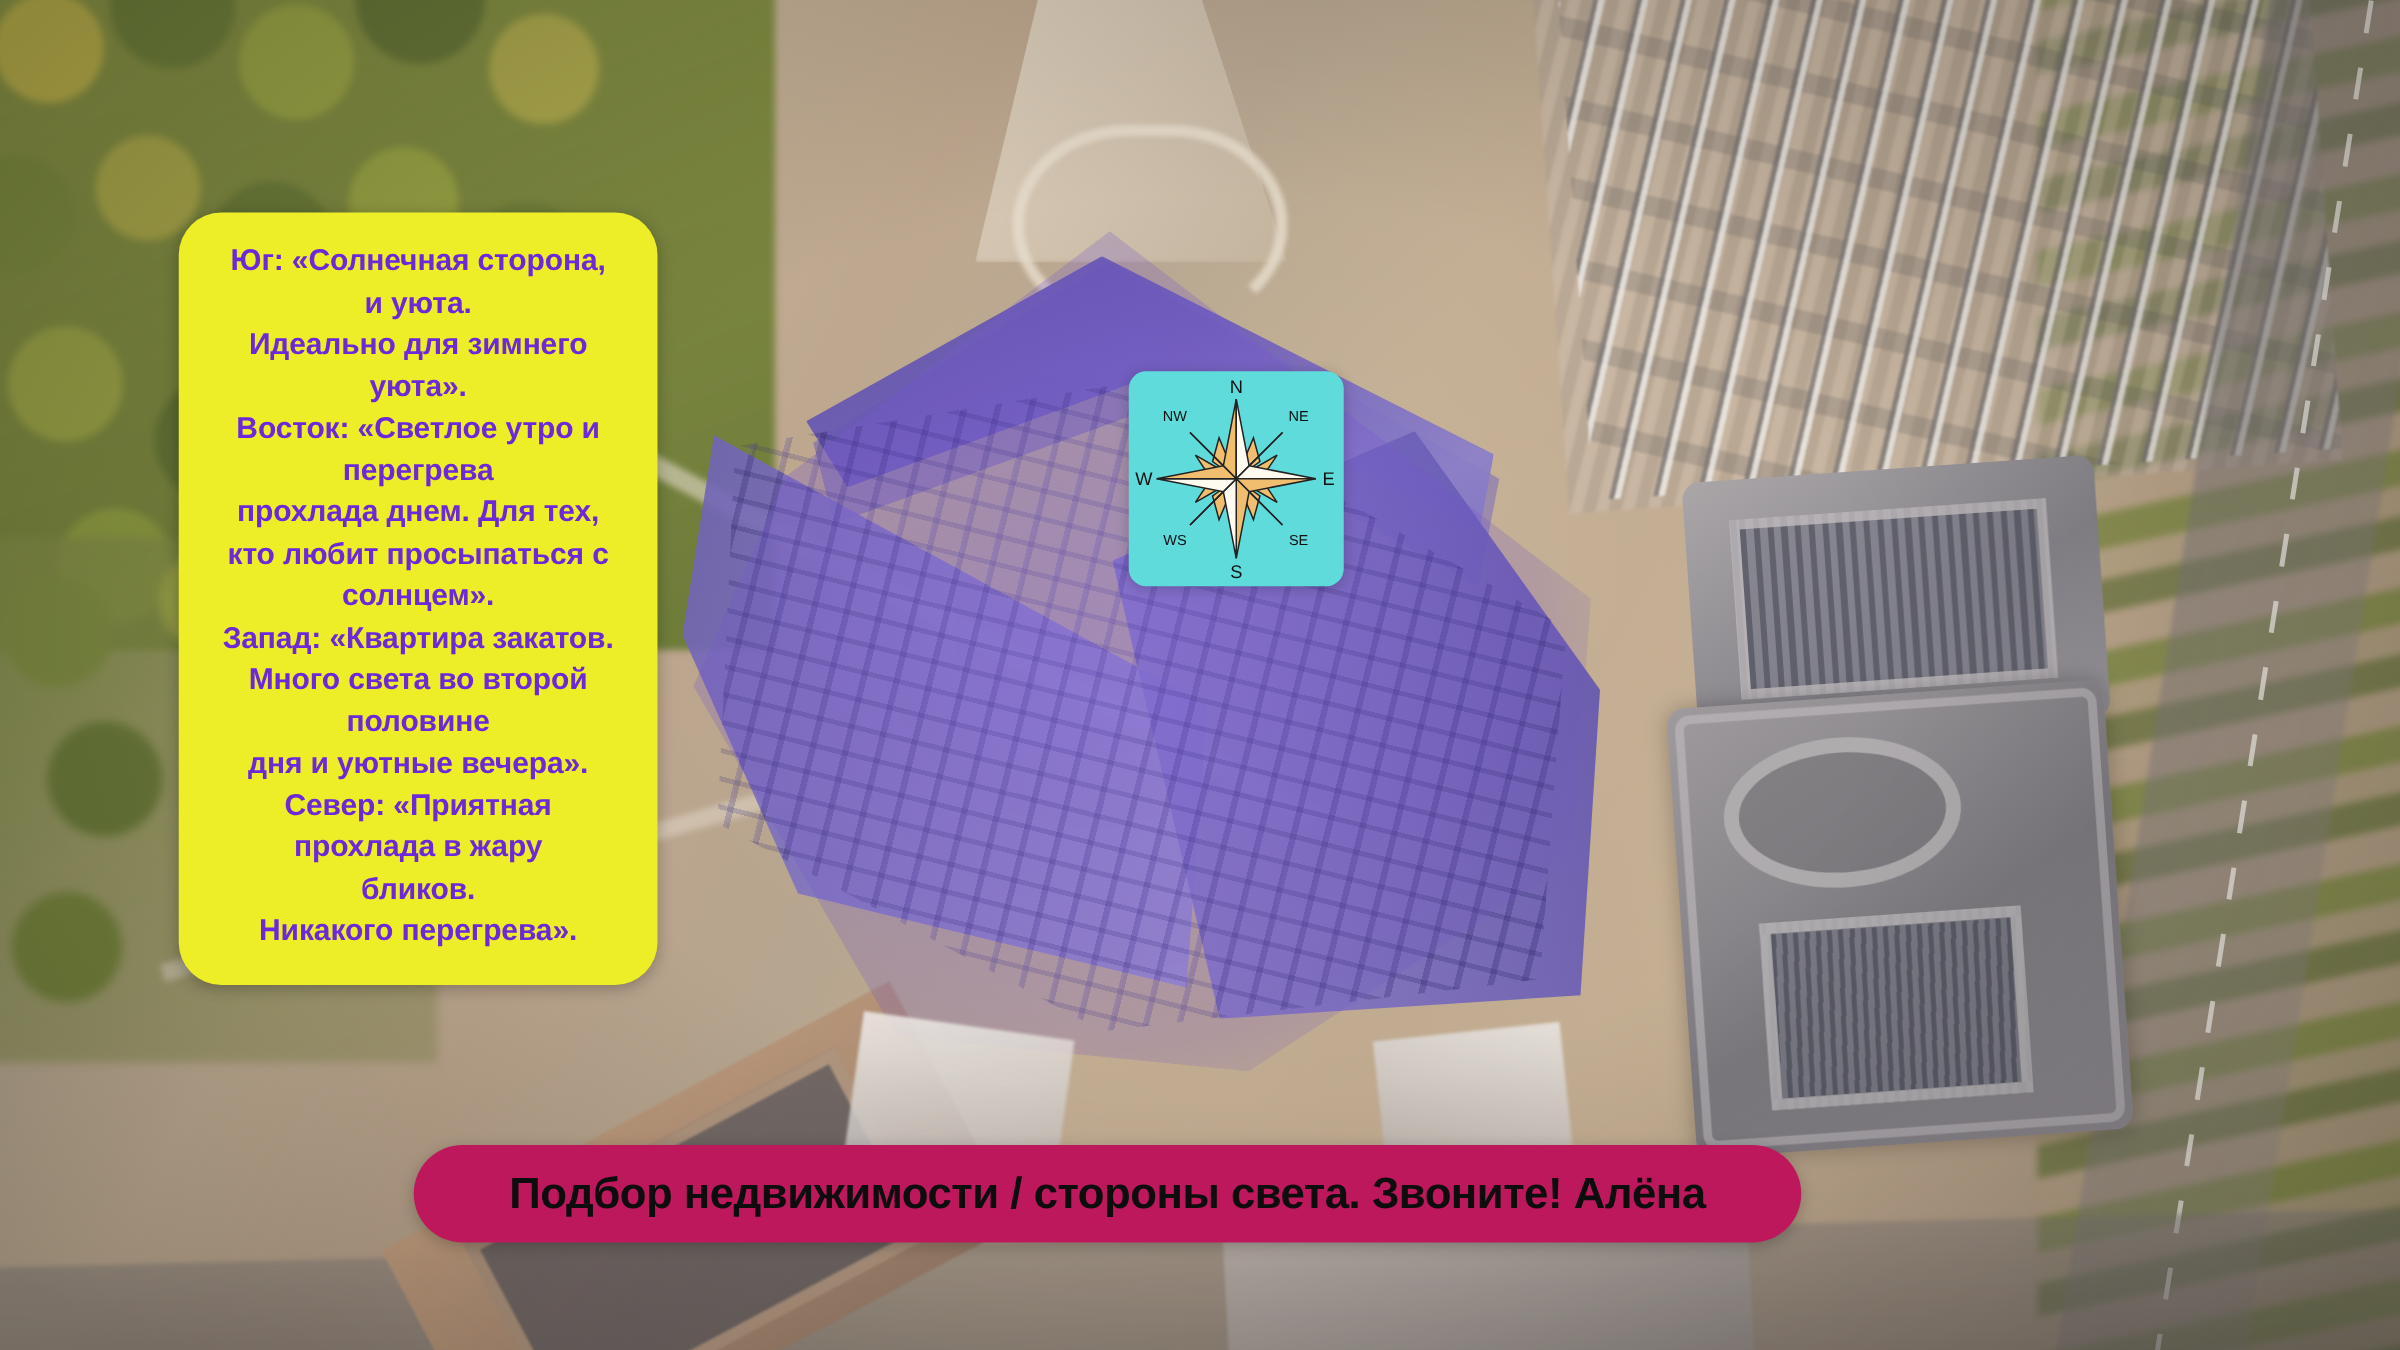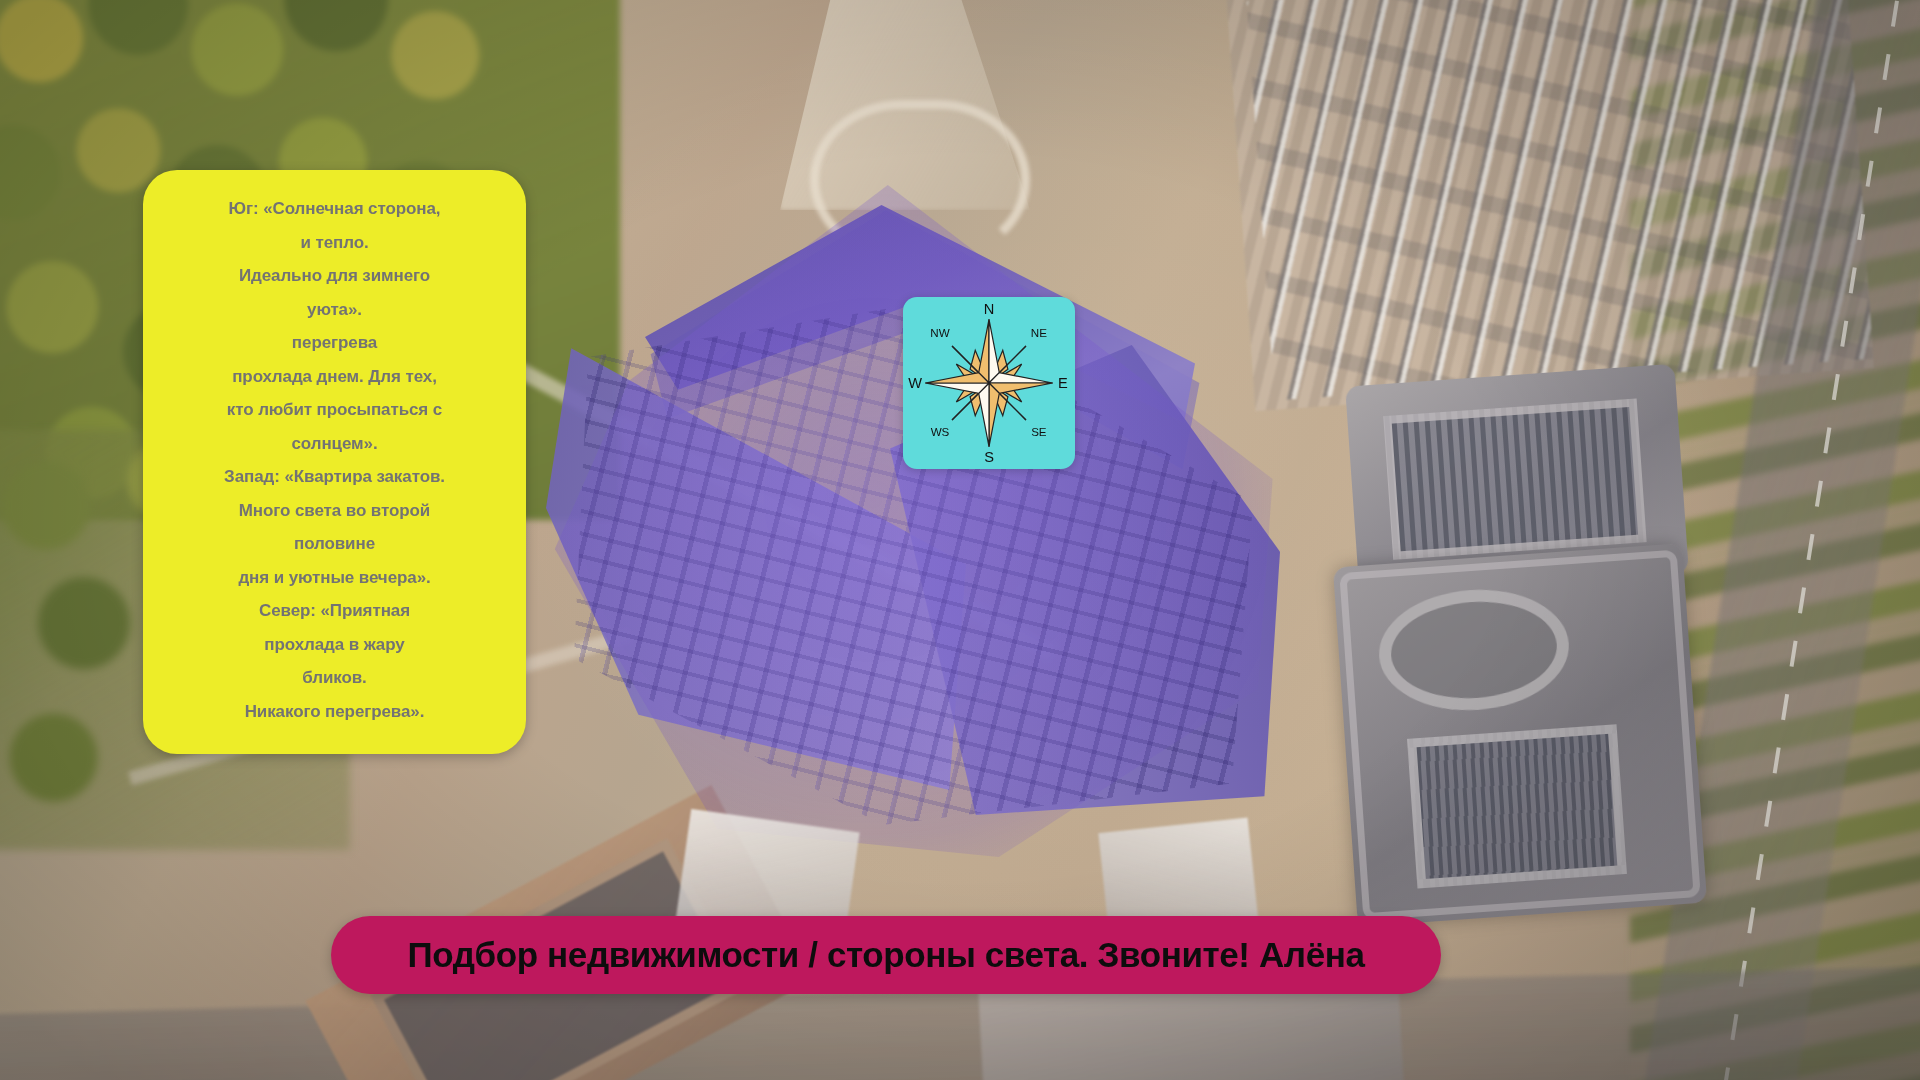--- a/index.html
+++ b/index.html
@@ -288,23 +288,23 @@
     background:#eded28;
     border-radius:34px;
     box-shadow:0 3px 12px rgba(0,0,0,.25);
     text-align:center;
     z-index:20;
   }
   #info-card .line {
     display:block;
     font-family:"Liberation Sans", sans-serif;
     font-weight:700;
-    font-size:17px;
+    font-size:24px;
     line-height:33.5px;
-    color:#737373;
+    color:#6d28d9;
     letter-spacing:-.1px;
     white-space:nowrap;
   }
 
   
   #compass {
     position:absolute;
     left:903px; top:297px;
     width:172px; height:172px;
     background:#5fdbdb;
@@ -377,23 +377,24 @@
     <div class="bld-balconies"></div>
     <div class="bld-tint"></div>
   </div>
   <div class="bld-stack-a"></div>
   <div class="bld-stack-b"></div>
 
   <div class="vignette"></div>
 
   <div id="info-card">
     <span class="line">Юг: «Солнечная сторона,</span>
-    <span class="line">и тепло.</span>
+    <span class="line">и уюта.</span>
     <span class="line">Идеально для зимнего</span>
     <span class="line">уюта».</span>
+    <span class="line">Восток: «Светлое утро и</span>
     <span class="line">перегрева</span>
     <span class="line">прохлада днем. Для тех,</span>
     <span class="line">кто любит просыпаться с</span>
     <span class="line">солнцем».</span>
     <span class="line">Запад: «Квартира закатов.</span>
     <span class="line">Много света во второй</span>
     <span class="line">половине</span>
     <span class="line">дня и уютные вечера».</span>
     <span class="line">Север: «Приятная</span>
     <span class="line">прохлада в жару</span>

